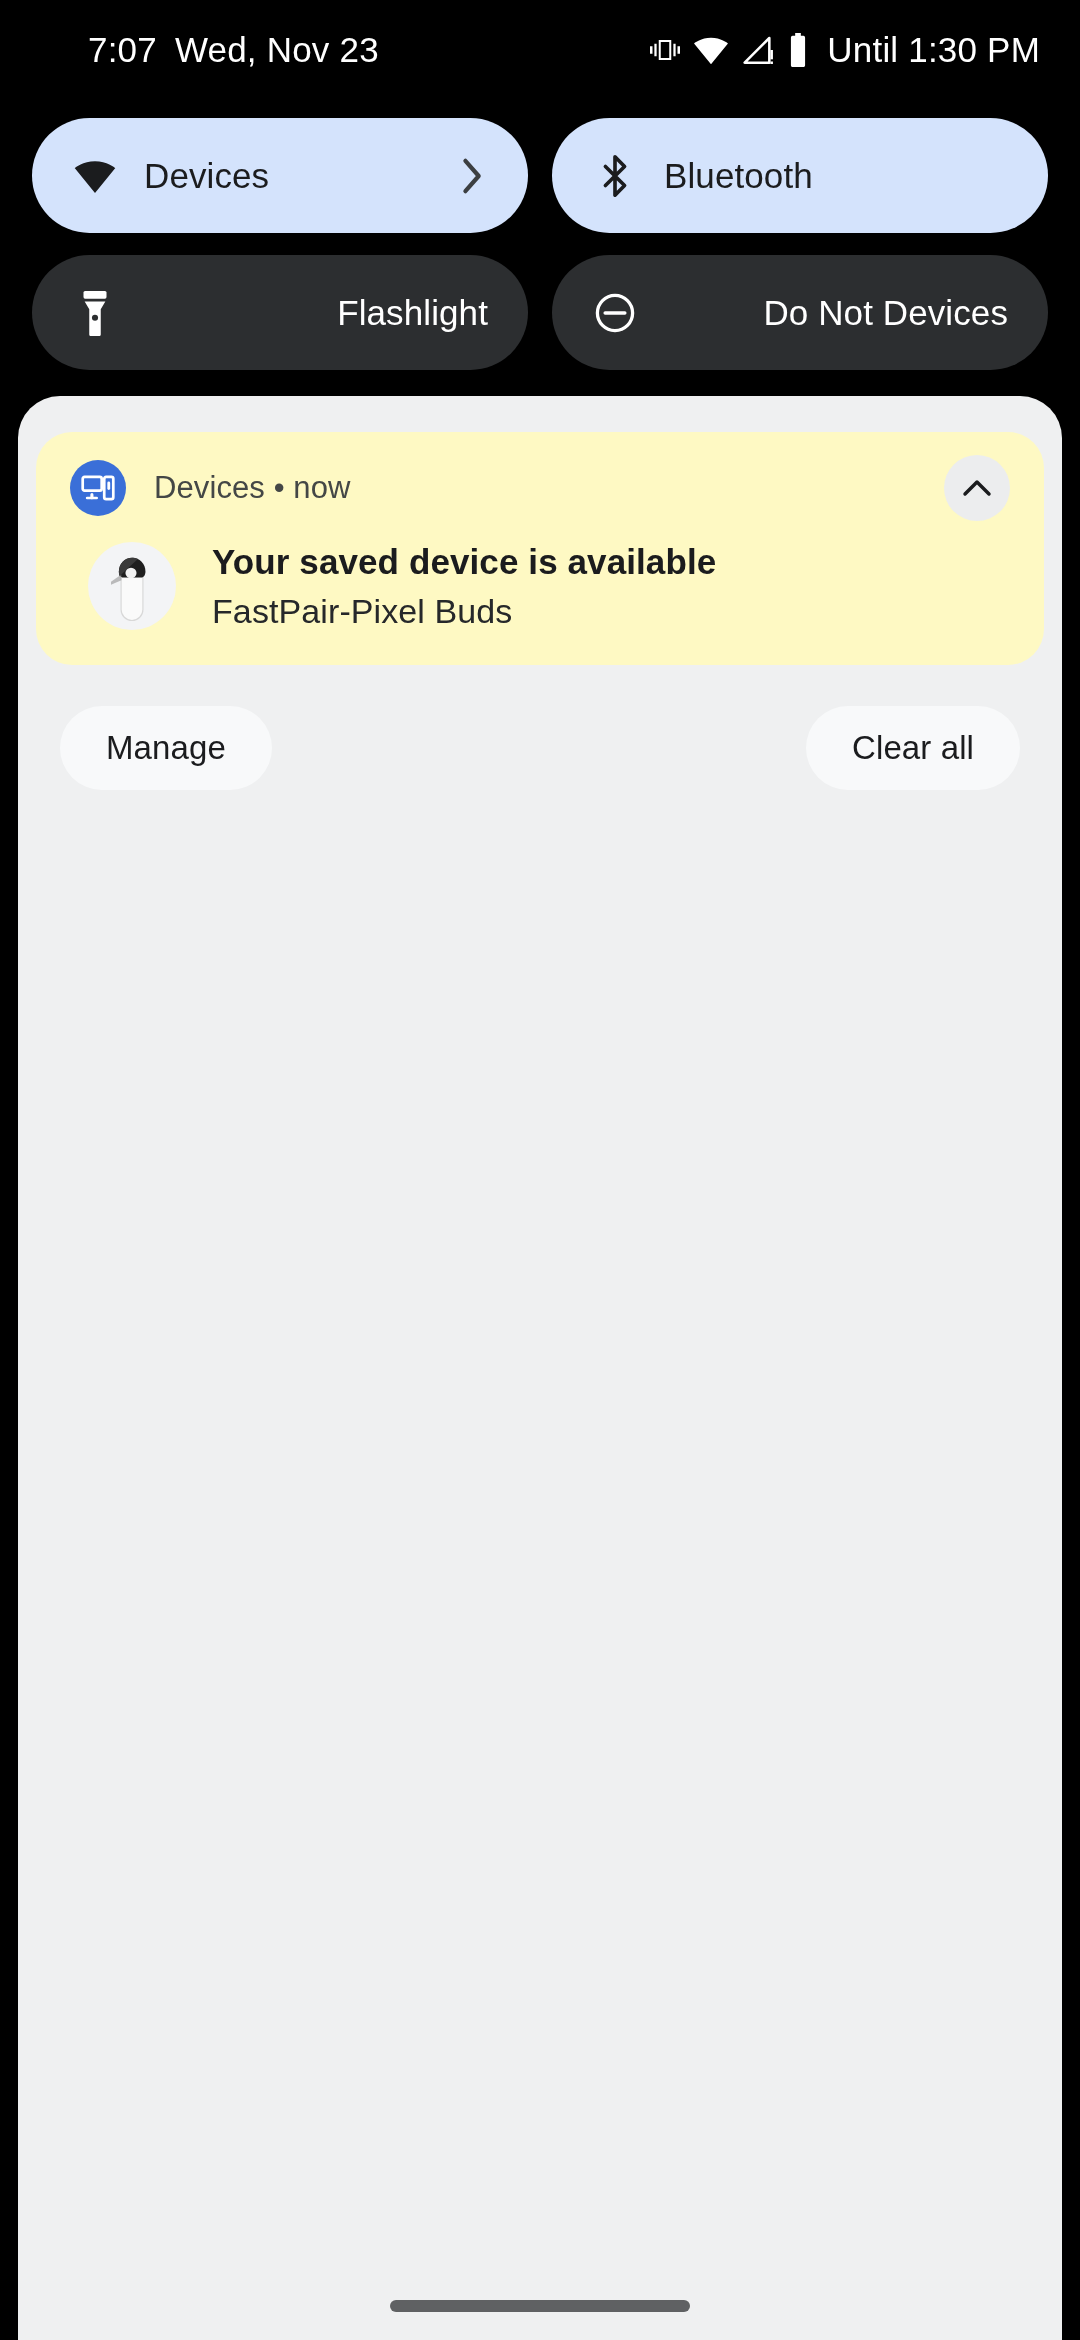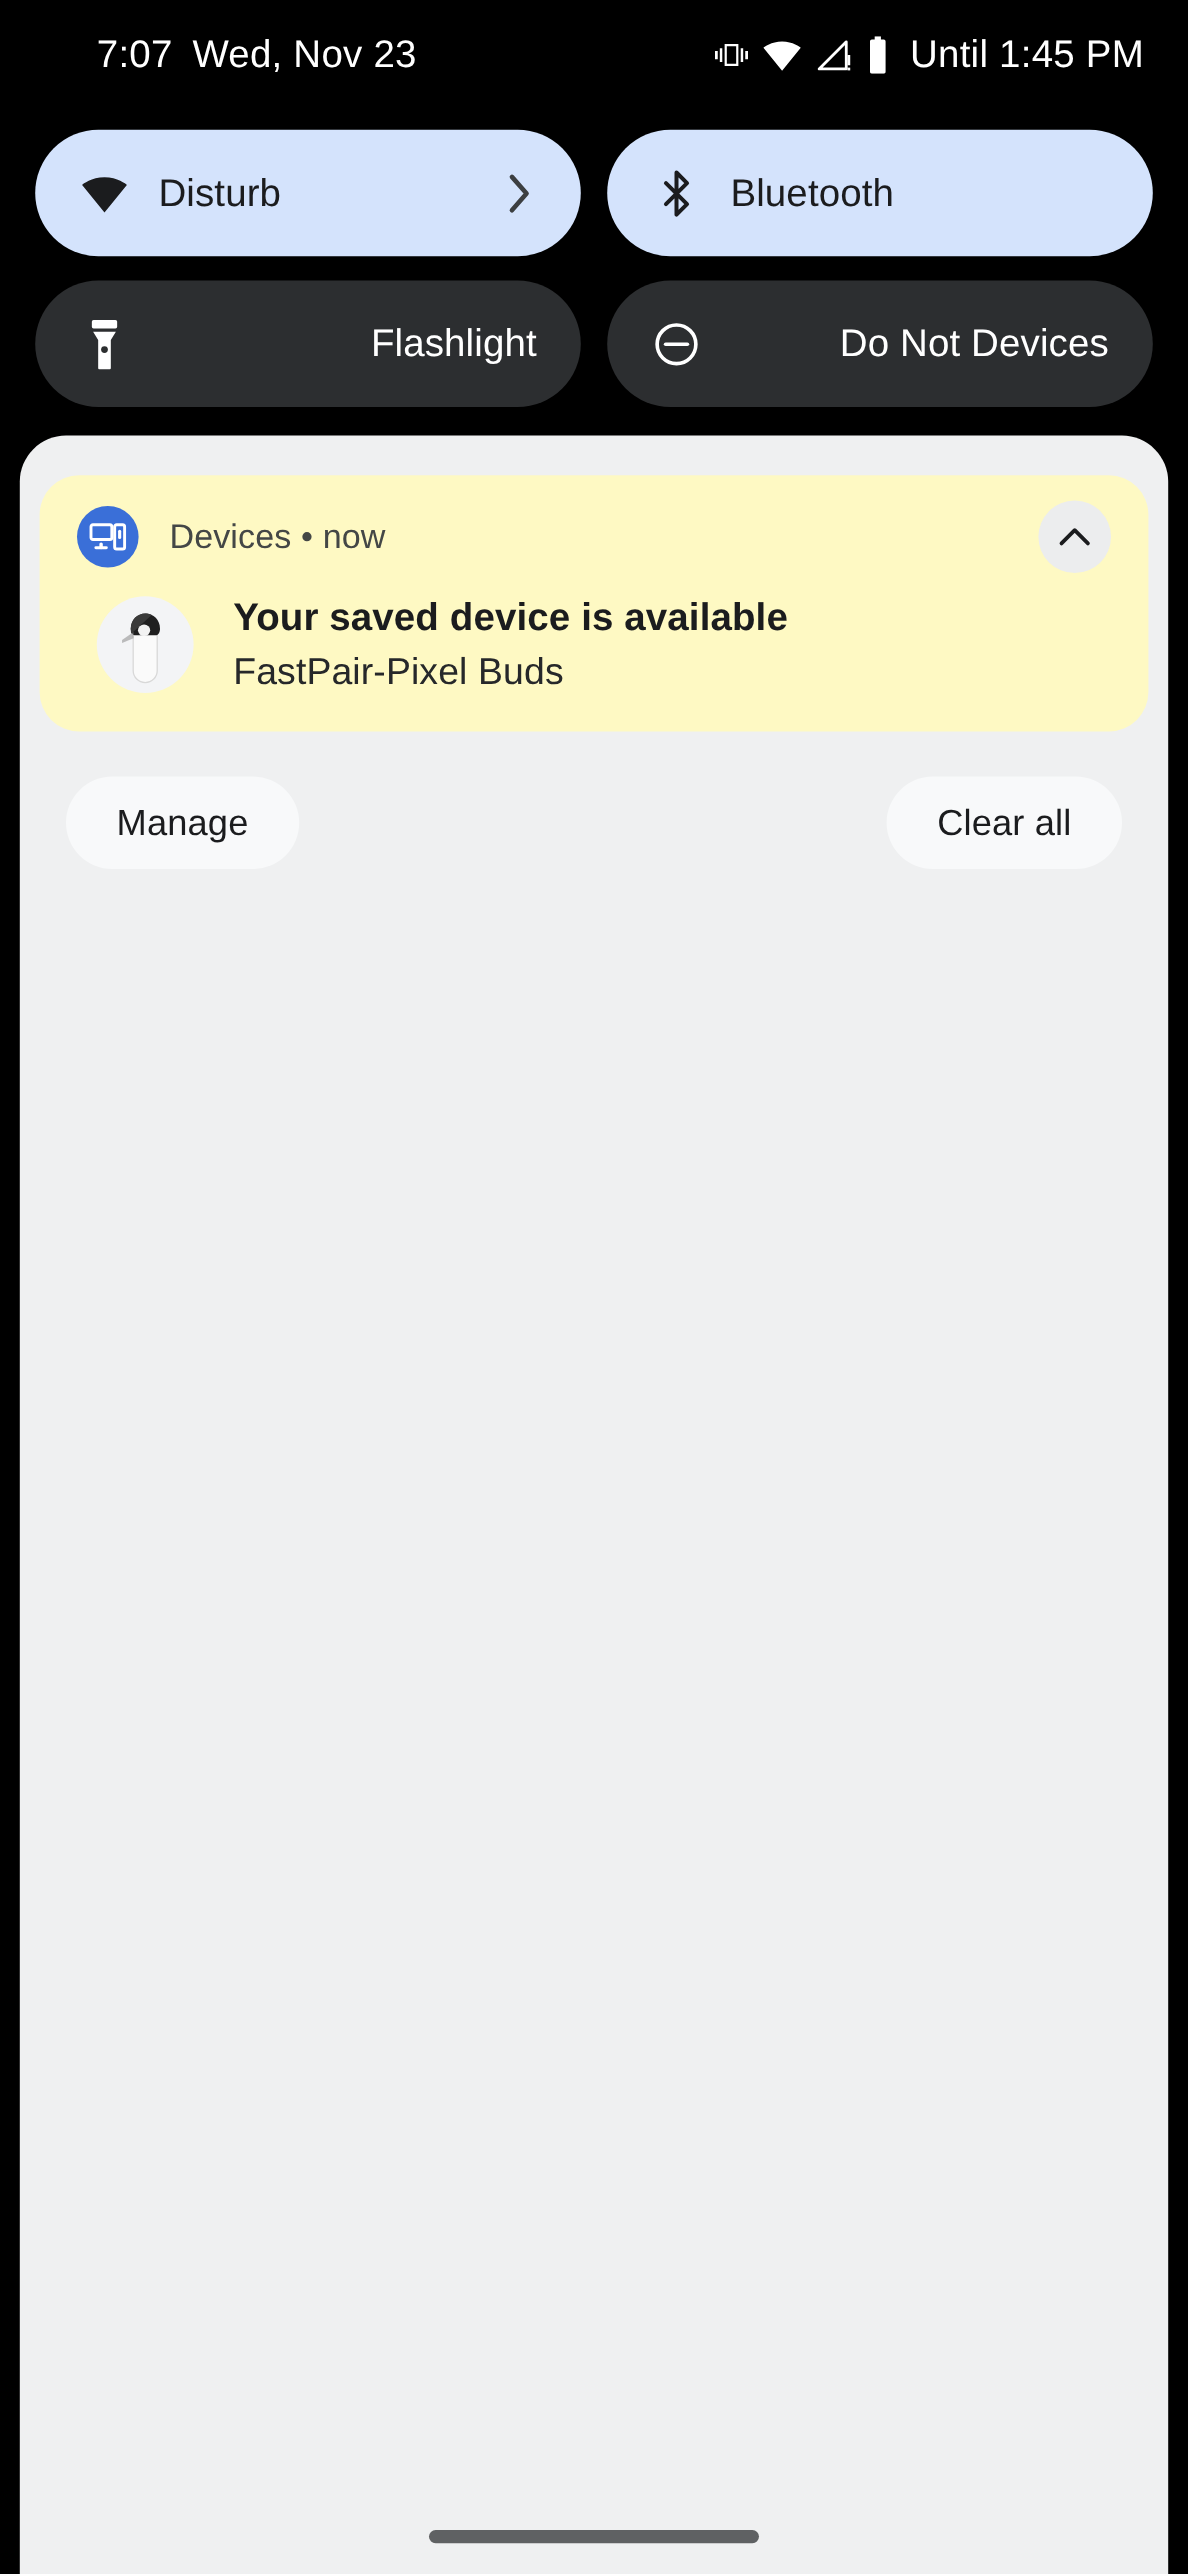--- a/index.html
+++ b/index.html
@@ -111,35 +111,35 @@
           <path d="M20.5 3 2 21.5h18.5V3z" fill="none" stroke="#fff" stroke-width="1.9" stroke-linejoin="round"></path>
           <rect x="21.3" y="12" width="1.9" height="7" fill="#fff"></rect>
           <rect x="21.3" y="20.6" width="1.9" height="1.9" fill="#fff"></rect>
         </svg>
       </span>
       <span class="sb-icon">
         <svg width="22" height="34" viewBox="0 0 14 24" fill="#fff">
           <path d="M9 0H5v2H3.2C2.5 2 2 2.6 2 3.3v19.4C2 23.4 2.5 24 3.2 24h7.6c.7 0 1.2-.6 1.2-1.3V3.3C12 2.6 11.5 2 10.8 2H9V0z"></path>
         </svg>
       </span>
-      <span class="sb-until">Until 1:45 PM</span>
+      <span class="sb-until">Until 1:30 PM</span>
     </div>
   </div>
 
   <div class="qs">
 
     <div class="qs-row">
 
       <div class="tile on">
         <span class="tile-icon">
           <svg width="44" height="36" viewBox="0 0 24 20" fill="#1B1C1E">
             <path d="M12 19.5 23.3 5.6C22.9 5.3 18.6 1.8 12 1.8S1.1 5.3.7 5.6L12 19.5z"></path>
           </svg>
         </span>
-        <span class="tile-label">Disturb</span>
+        <span class="tile-label">Devices</span>
         <span class="tile-chevron">
           <svg width="26" height="38" viewBox="0 0 12 20" fill="none" stroke="#3C3F41" stroke-width="2.2" stroke-linecap="round" stroke-linejoin="round">
             <path d="M2 2l7 8-7 8"></path>
           </svg>
         </span>
       </div>
 
       <div class="tile on">
         <span class="tile-icon">
           <svg width="34" height="46" viewBox="0 0 16 24" fill="none" stroke="#1B1C1E" stroke-width="1.9" stroke-linejoin="round" stroke-linecap="round">

